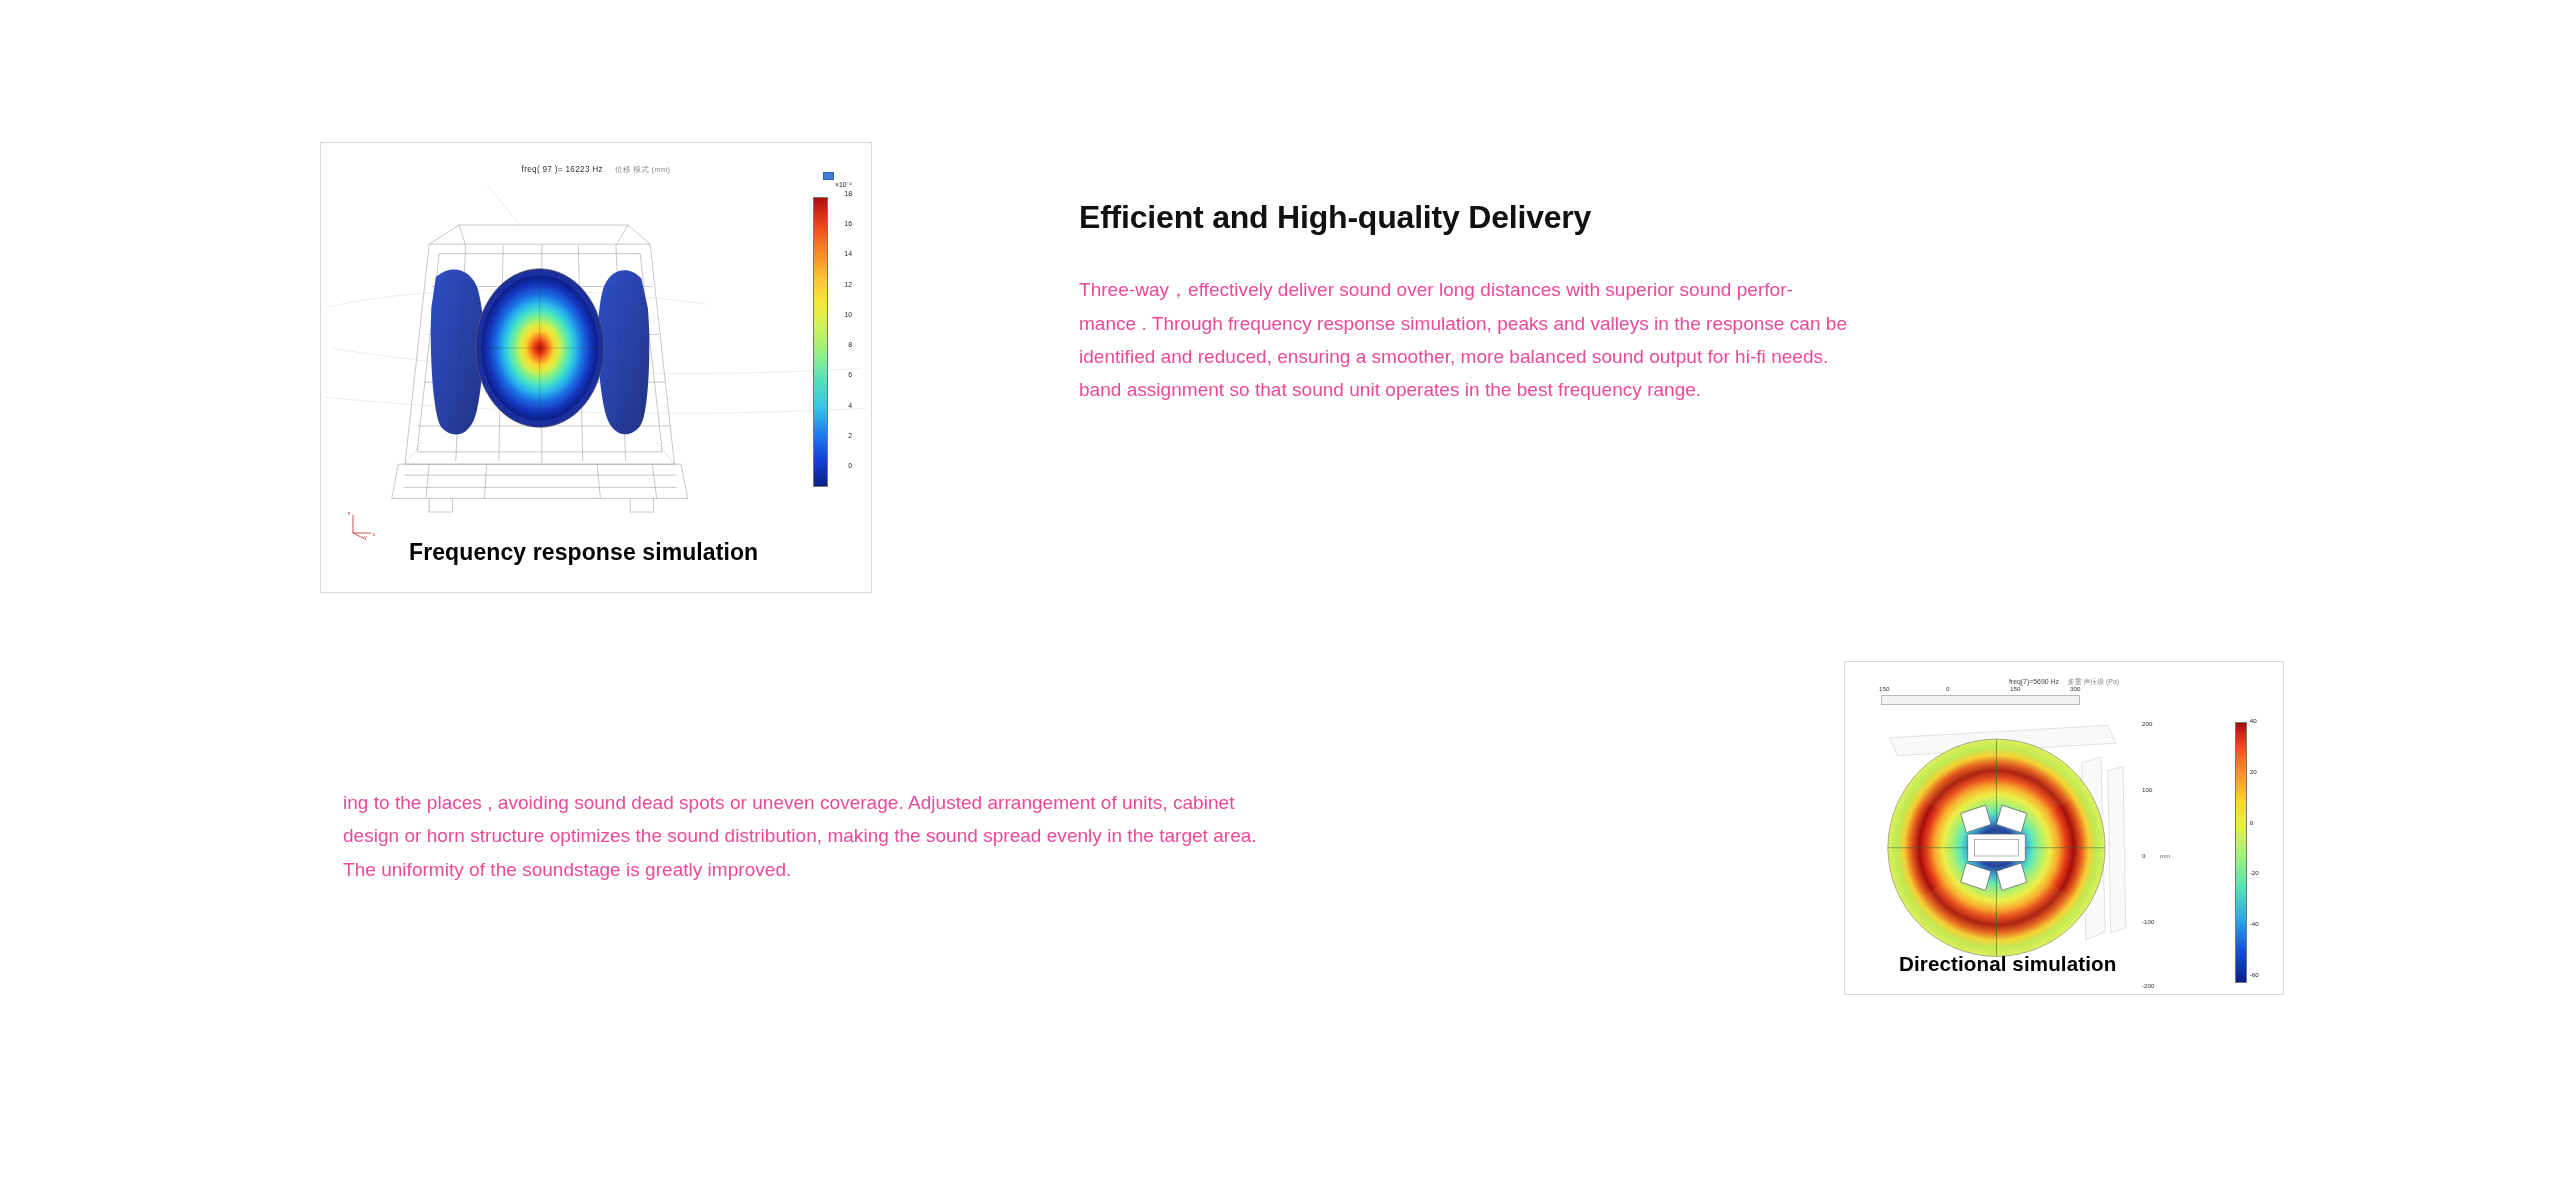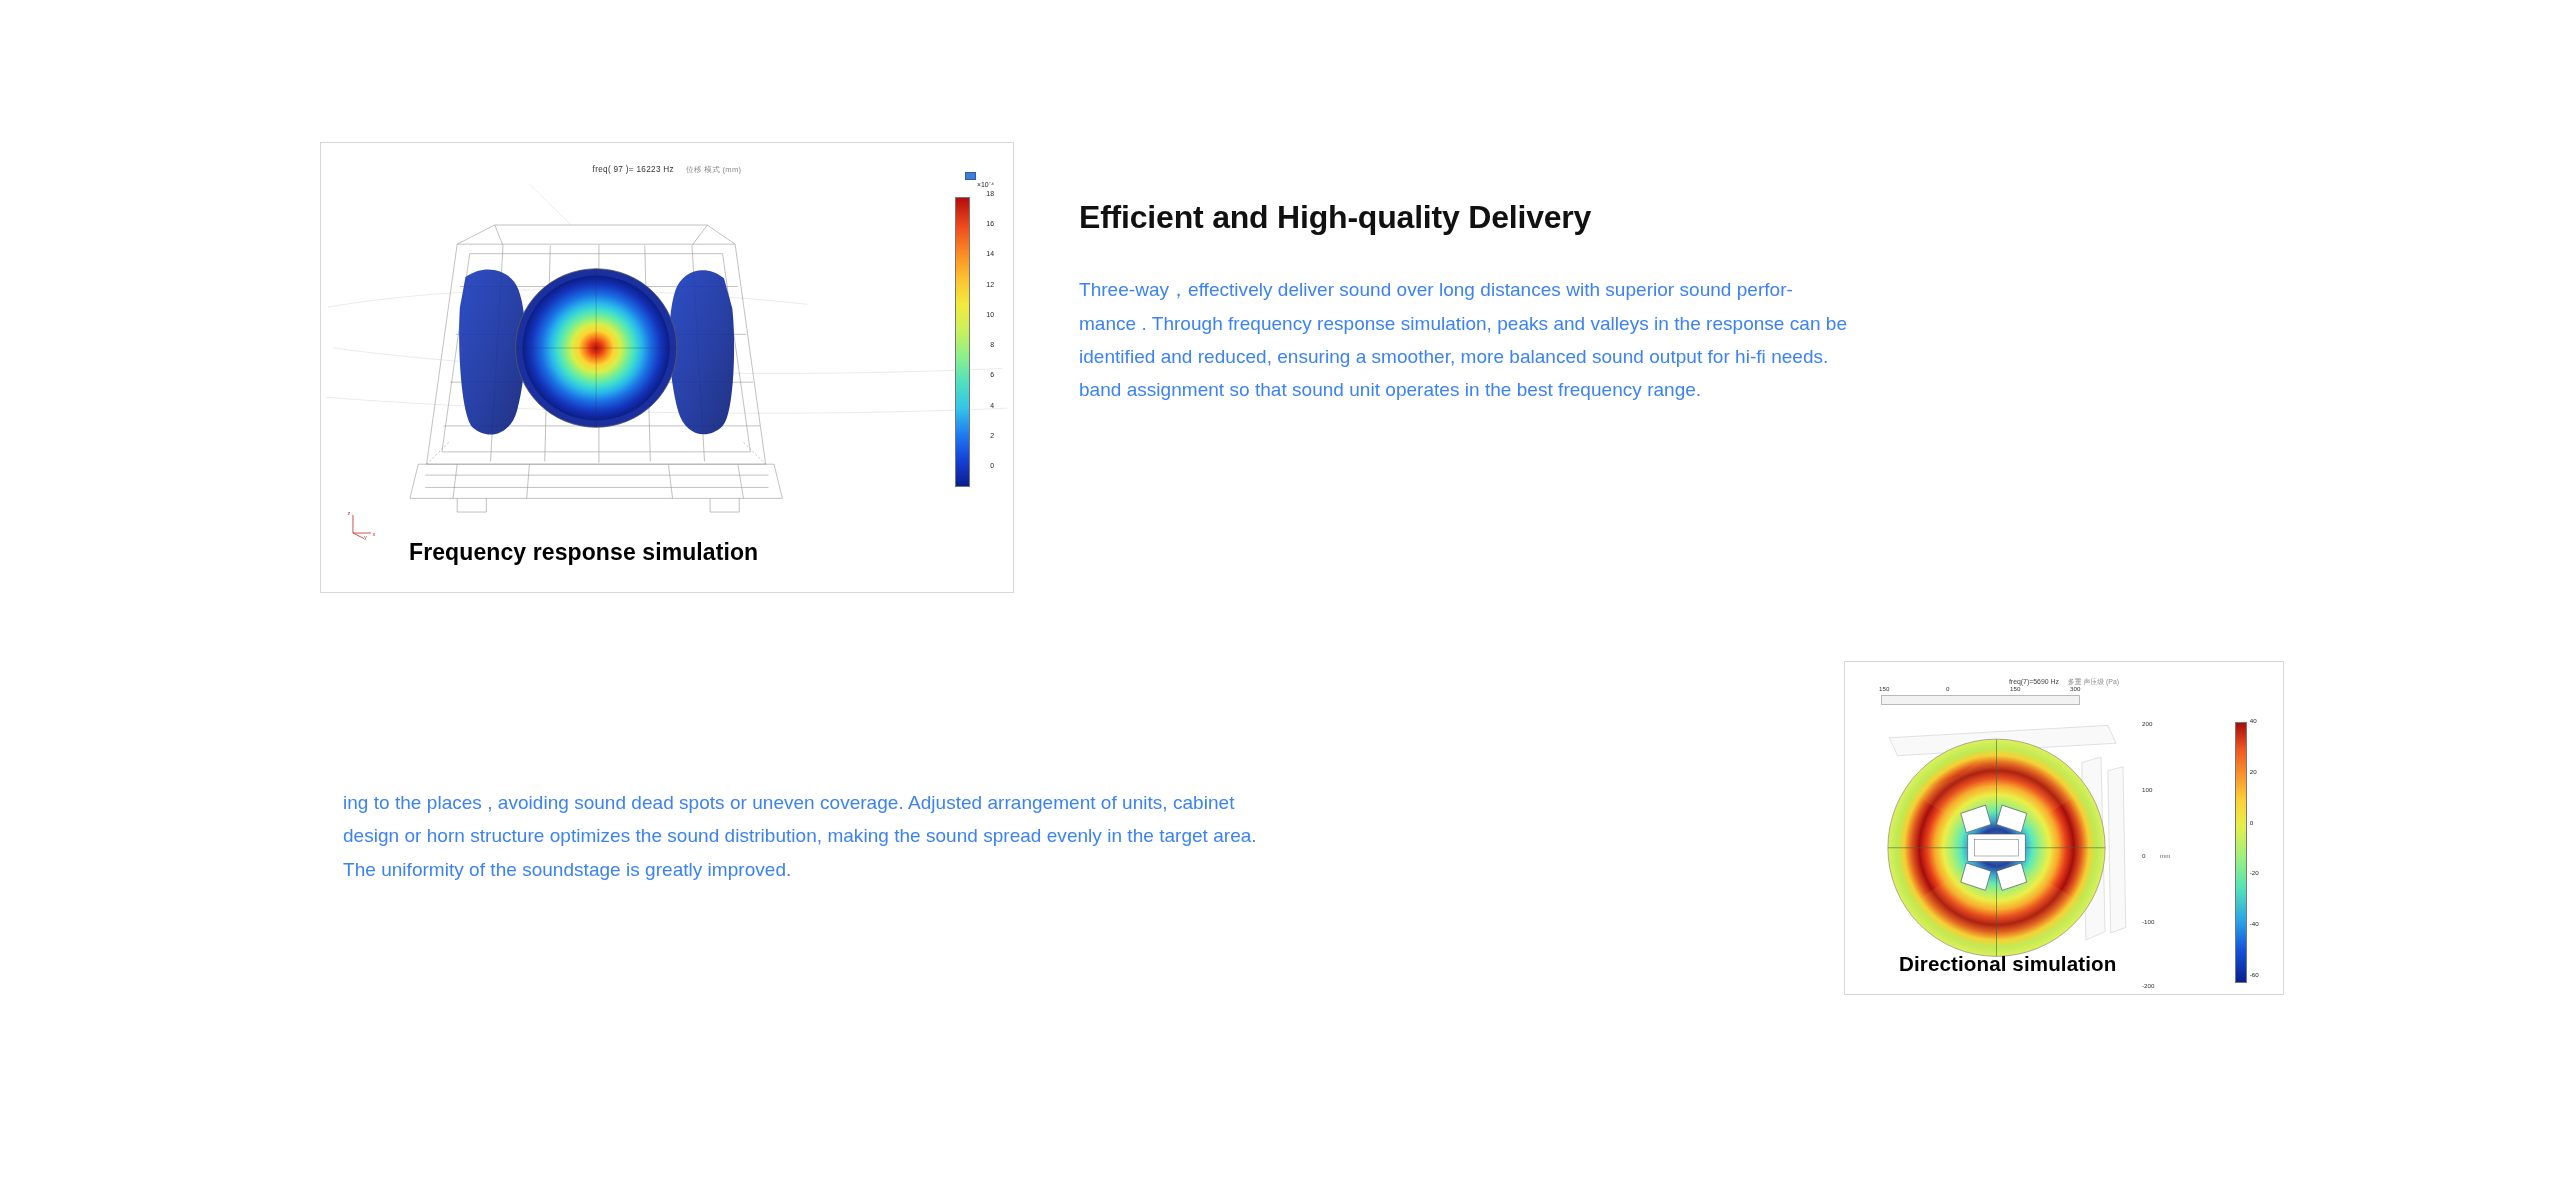--- a/index.html
+++ b/index.html
@@ -15,21 +15,21 @@
     font-family: "Liberation Sans", sans-serif;
     color: #1a1a1a;
     overflow: hidden;
   }
 
   
   .fig-frequency {
     position: absolute;
     left: 320px;
     top: 142px;
-    width: 694px;
+    width: 552px;
     height: 451px;
     border: 1.4px solid #d8d8d8;
     background: #ffffff;
     overflow: hidden;
     padding-left: 36px;
   }
   .fig-caption {
     position: absolute;
     font-size: 23px;
     font-weight: 600;
@@ -140,21 +140,21 @@
     font-size: 32px;
     font-weight: 700;
     letter-spacing: -0.2px;
     color: #111111;
     margin: 0 0 37px 0;
     line-height: 1.2;
   }
   .body-copy {
     font-size: 19px;
     line-height: 1.75;
-    color: #3b82f6;
+    color: #ec4899;
     letter-spacing: 0.03px;
     margin: 0;
   }
   .body-copy p { margin: 0; }
 
   
   .section2-text {
     position: absolute;
     left: 343px;
     top: 786px;

